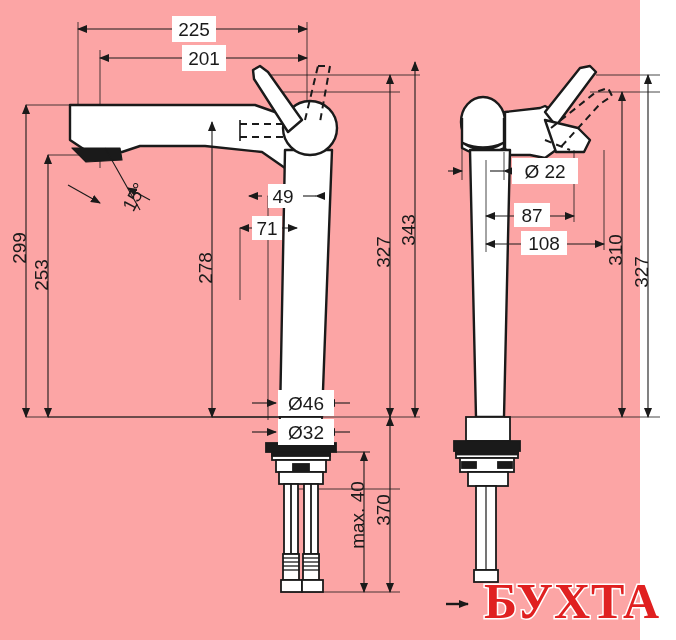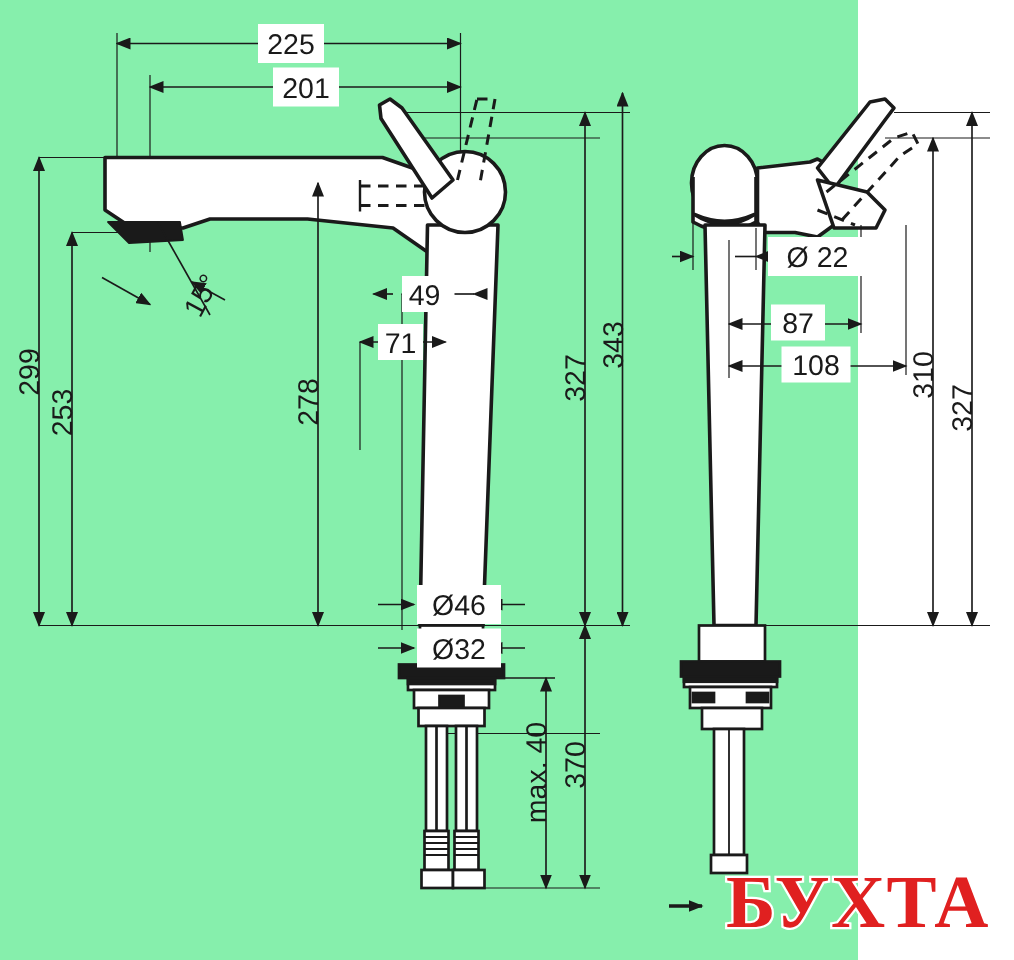--- a/index.html
+++ b/index.html
@@ -1,17 +1,17 @@
 <!DOCTYPE html>
 <html><head>
 <meta charset="utf-8">
 <style>
   html,body{margin:0;padding:0;background:#ffffff;}
   body{width:676px;height:640px;overflow:hidden;font-family:"Liberation Sans",sans-serif;}
-  #stage{position:relative;width:572px;height:640px;background:#86efac;}
+  #stage{position:relative;width:640px;height:640px;background:#fca5a5;}
   svg#drawing{position:absolute;left:0;top:0;width:676px;height:640px;}
   .dimtext{font-family:"Liberation Sans",sans-serif;font-size:19px;fill:#1a1a1a;}
   .wm-text{font-family:"Liberation Serif",serif;font-size:50px;font-weight:bold;
            fill:#e02020;stroke:#ffffff;stroke-width:3px;paint-order:stroke fill;
            letter-spacing:1px;}
 </style>
 </head>
 <body>
 
 <div id="stage">

